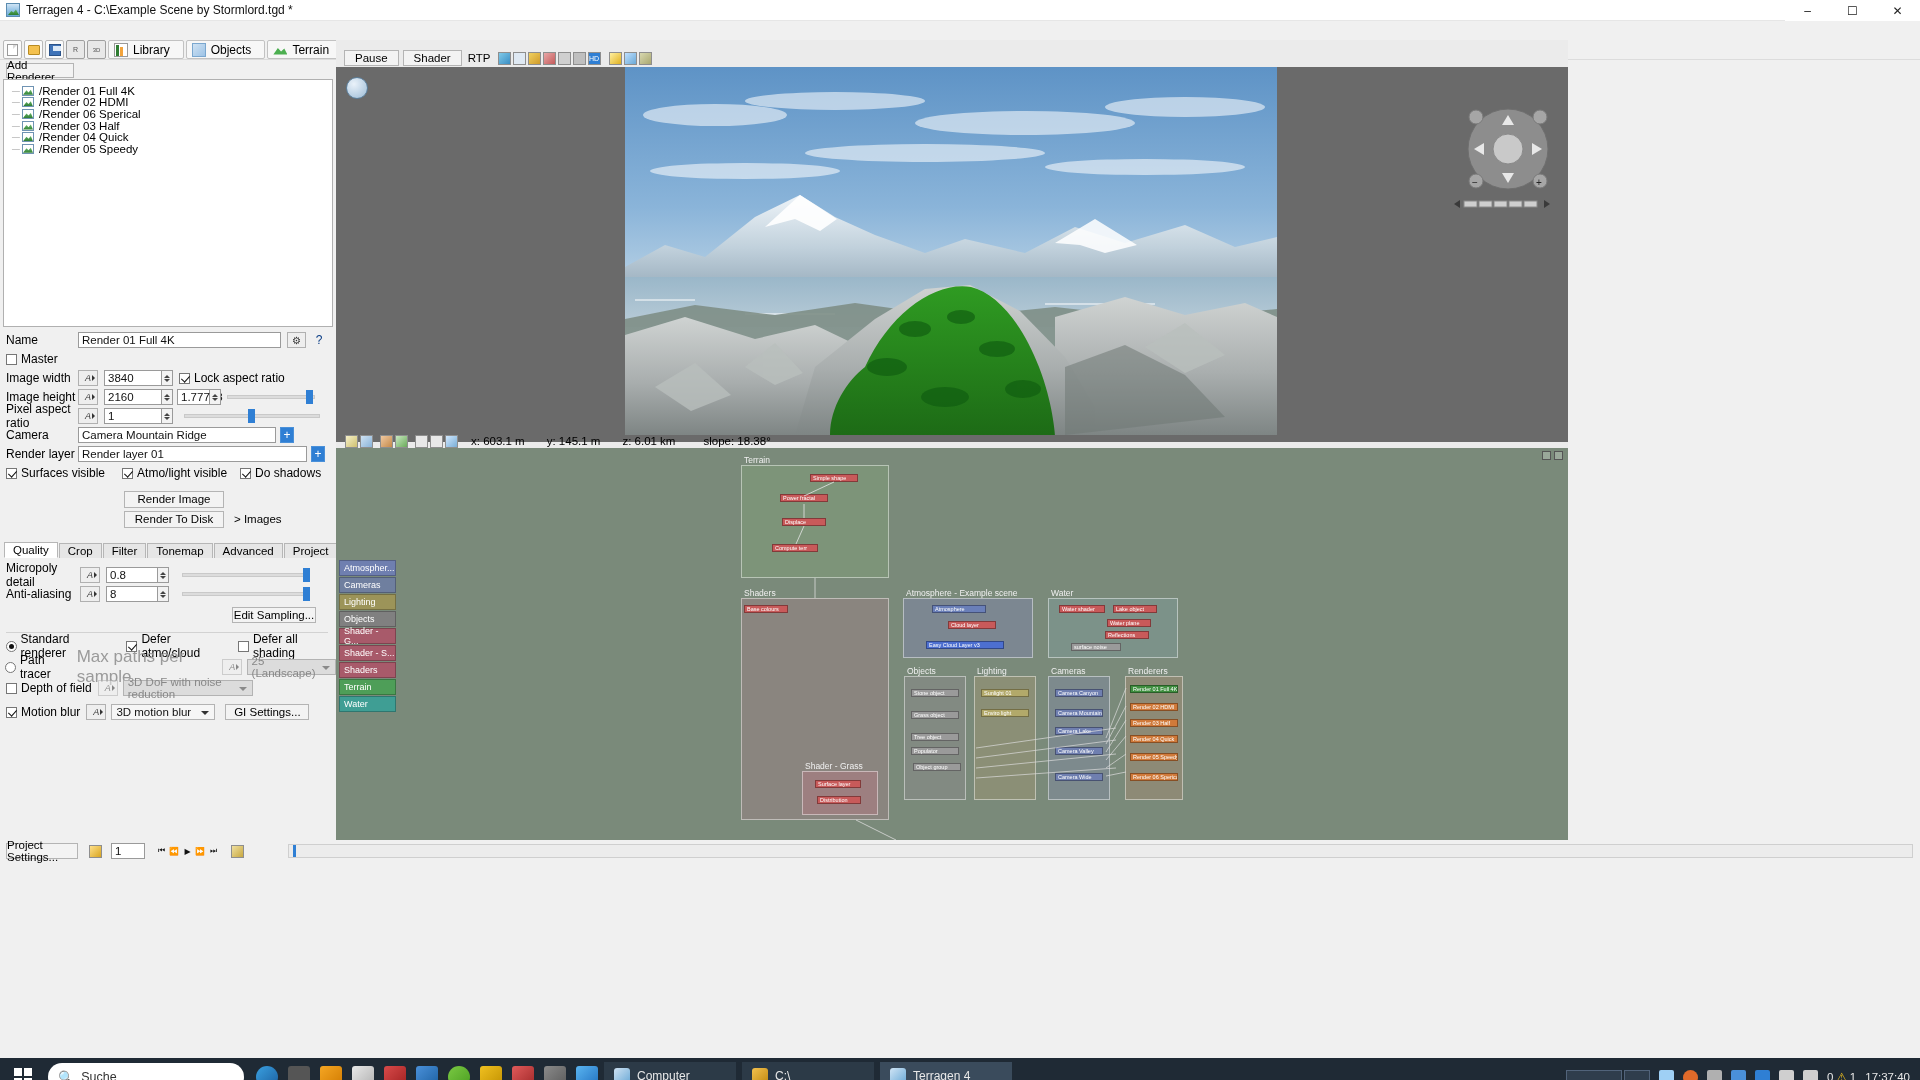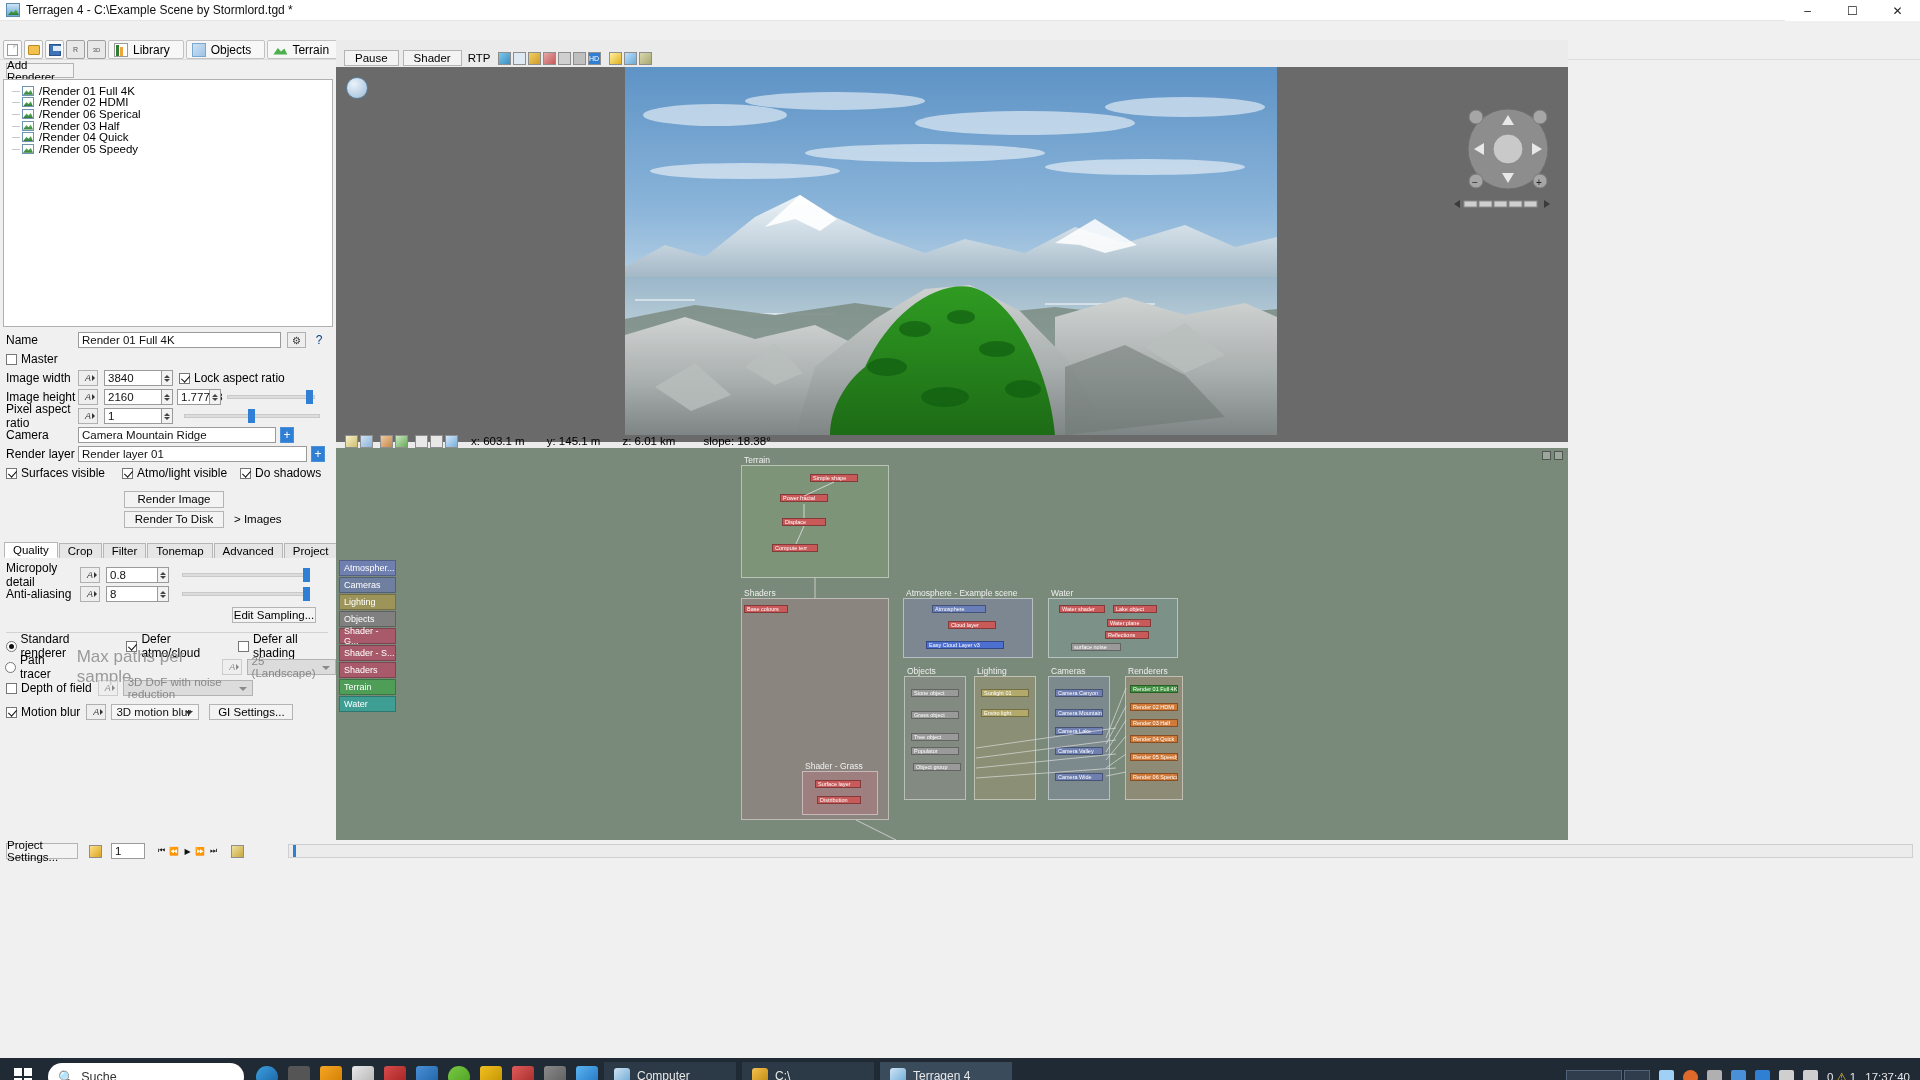--- a/index.html
+++ b/index.html
@@ -566,21 +566,21 @@
 
       <div class="row" style="margin-top:6px">
         <div style="width:6px"></div>
         <label class="chk">
           <span class="cbox on"></span>
           <span>Motion blur</span>
         </label>
         <div style="width:6px"></div>
         <div class="fa-btn">A</div>
         <div style="width:5px"></div>
-        <div class="sel-box enabled" style="width:88px">3D motion blur</div>
+        <div class="sel-box enabled" style="width:104px">3D motion blur</div>
         <div style="width:10px"></div>
         <div class="btn" style="width:84px;height:16px">GI Settings...</div>
       </div>
 
     </div>
   </div>
 
   <div class="renderview">
 
     <div class="rv-toolbar">

